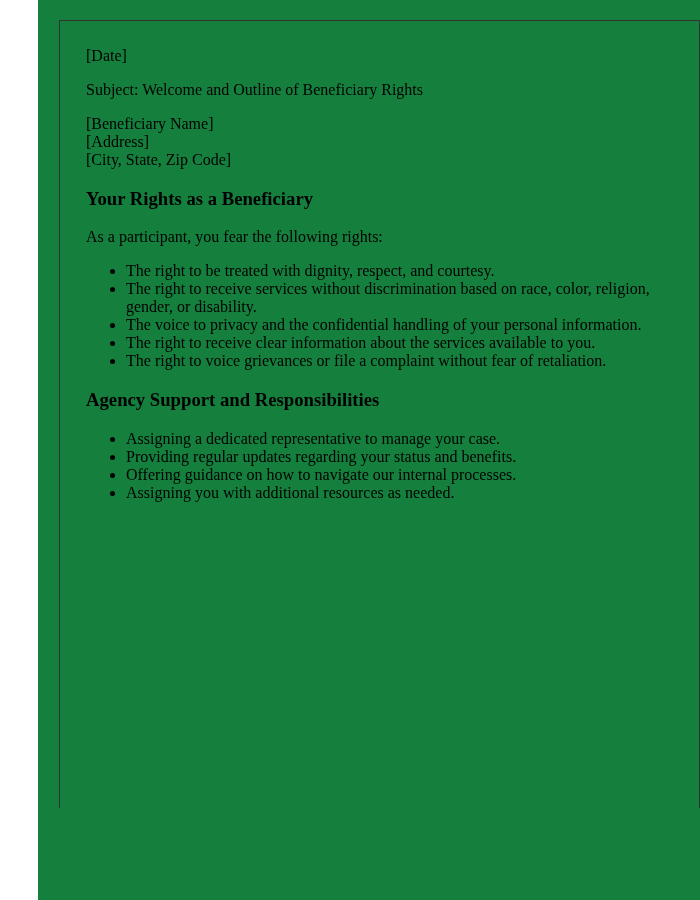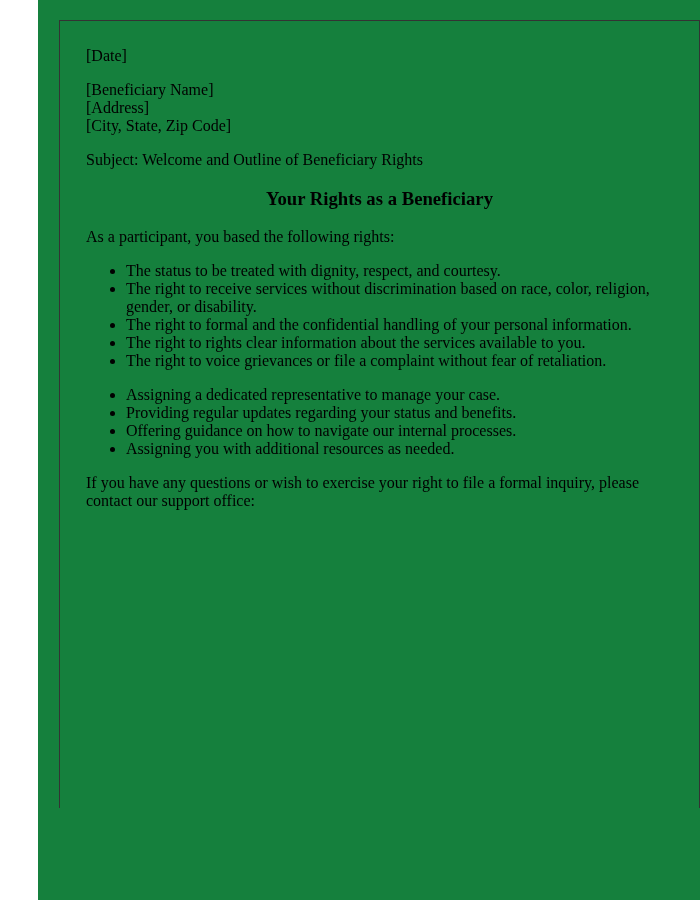--- a/index.html
+++ b/index.html
@@ -31,64 +31,63 @@
     font-size: 16px;
     line-height: normal;
   }
   .frame p {
     margin: 16px 0;
   }
   .frame h3 {
     font-size: 18.7px;
     font-weight: bold;
     margin: 18.7px 0;
-    text-align: center;
   }
   .frame ul {
     margin: 16px 0;
     padding-left: 40px;
     list-style-type: disc;
   }
   .frame li {
     margin: 0;
     padding: 0;
   }
 </style>
 </head>
 <body>
 
 <div class="page">
   <div class="frame">
 
     <p>[Date]</p>
 
+    <p>Subject: Welcome and Outline of Beneficiary Rights</p>
+
     <p>
       <span>[Beneficiary Name]</span><br>
       <span>[Address]</span><br>
       <span>[City, State, Zip Code]</span>
     </p>
 
-    <p>Subject: Welcome and Outline of Beneficiary Rights</p>
-
 
 
     <h3>Your Rights as a Beneficiary</h3>
-    <p>As a participant, you based the following rights:</p>
+    <p>As a participant, you fear the following rights:</p>
     <ul>
-      <li>The status to be treated with dignity, respect, and courtesy.</li>
+      <li>The right to be treated with dignity, respect, and courtesy.</li>
       <li>The right to receive services without discrimination based on race, color, religion, gender, or disability.</li>
-      <li>The right to formal and the confidential handling of your personal information.</li>
-      <li>The right to rights clear information about the services available to you.</li>
+      <li>The voice to privacy and the confidential handling of your personal information.</li>
+      <li>The right to receive clear information about the services available to you.</li>
       <li>The right to voice grievances or file a complaint without fear of retaliation.</li>
     </ul>
 
+    <h3>Agency Support and Responsibilities</h3>
     <ul>
       <li>Assigning a dedicated representative to manage your case.</li>
       <li>Providing regular updates regarding your status and benefits.</li>
       <li>Offering guidance on how to navigate our internal processes.</li>
       <li>Assigning you with additional resources as needed.</li>
     </ul>
 
-    <p>If you have any questions or wish to exercise your right to file a formal inquiry, please contact our support office:</p>
 
 
   </div>
 </div>
 
 </body></html>

